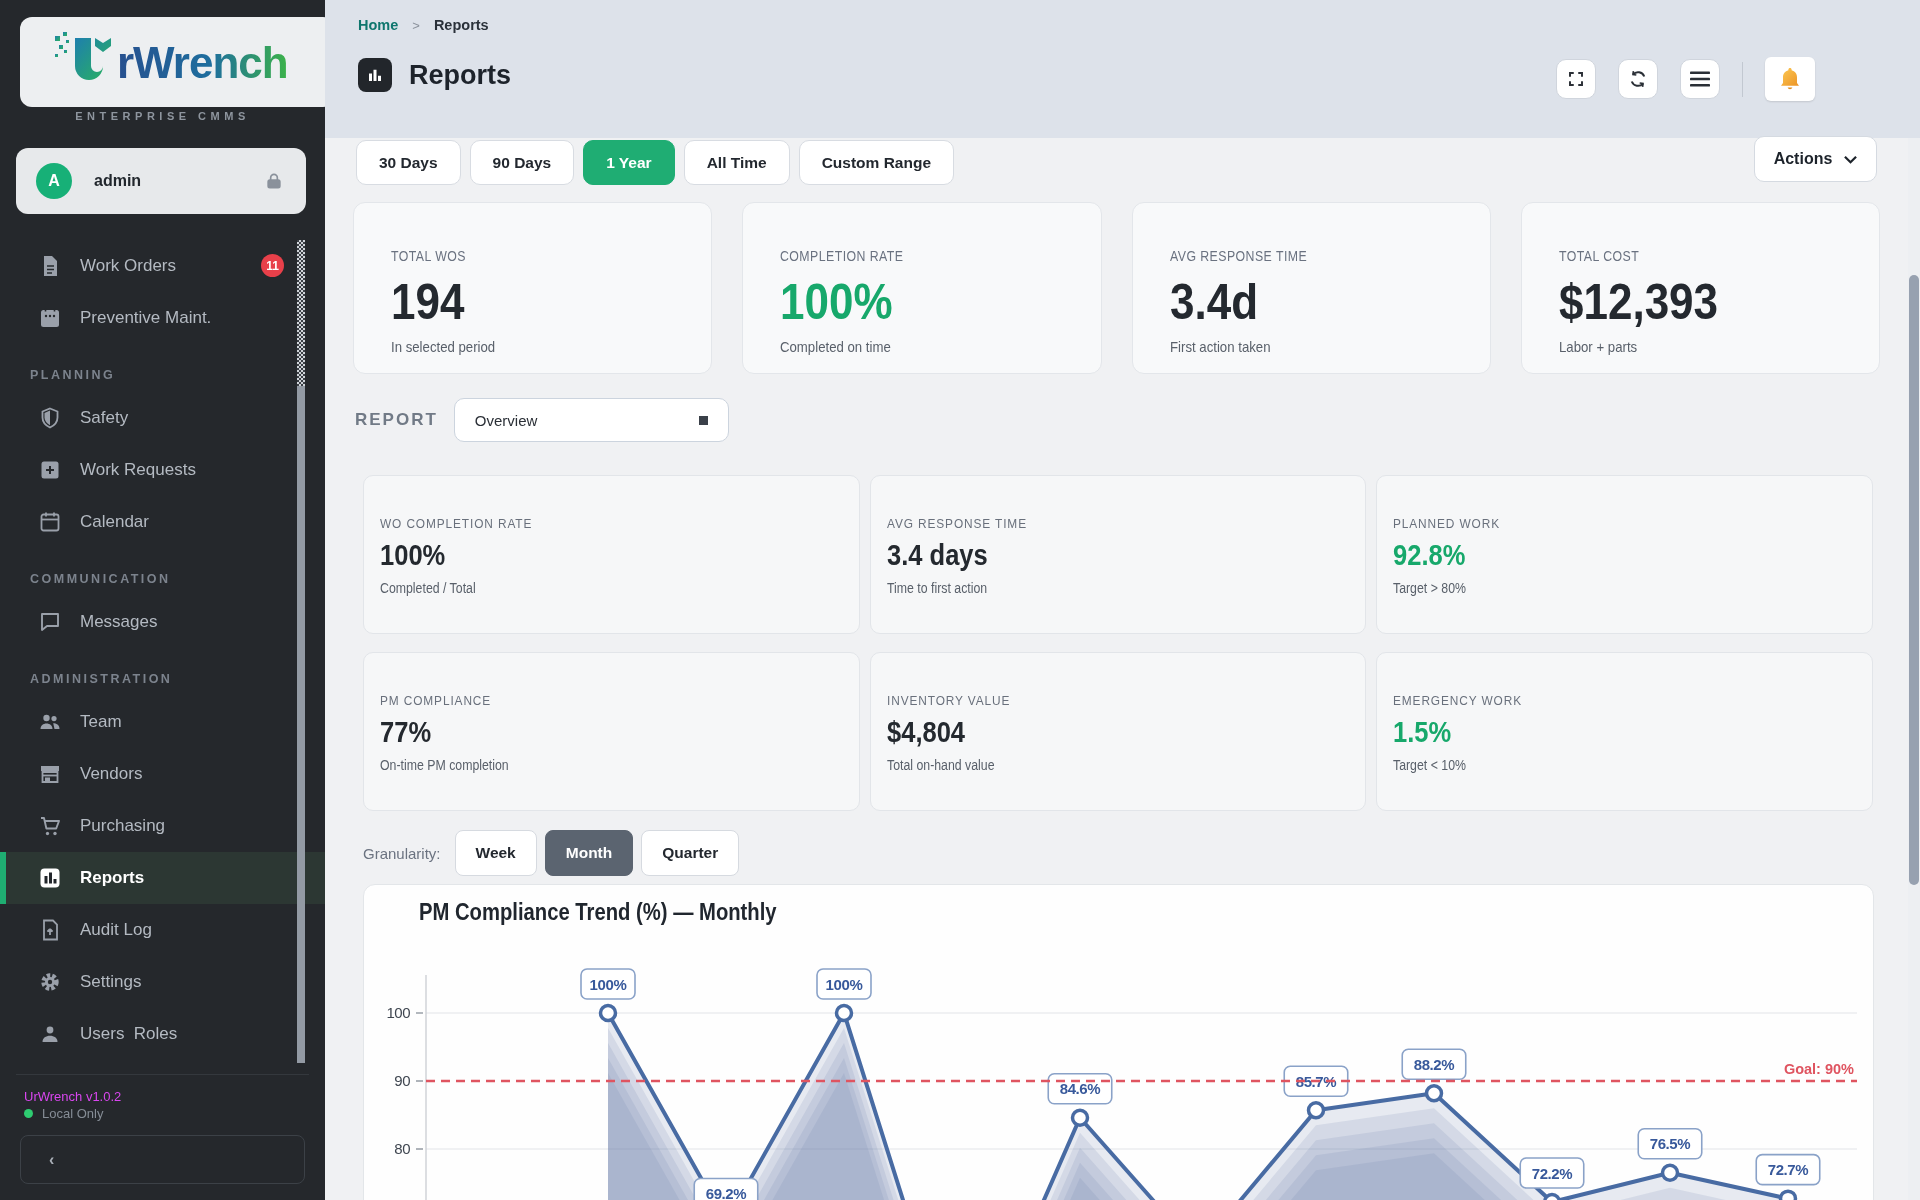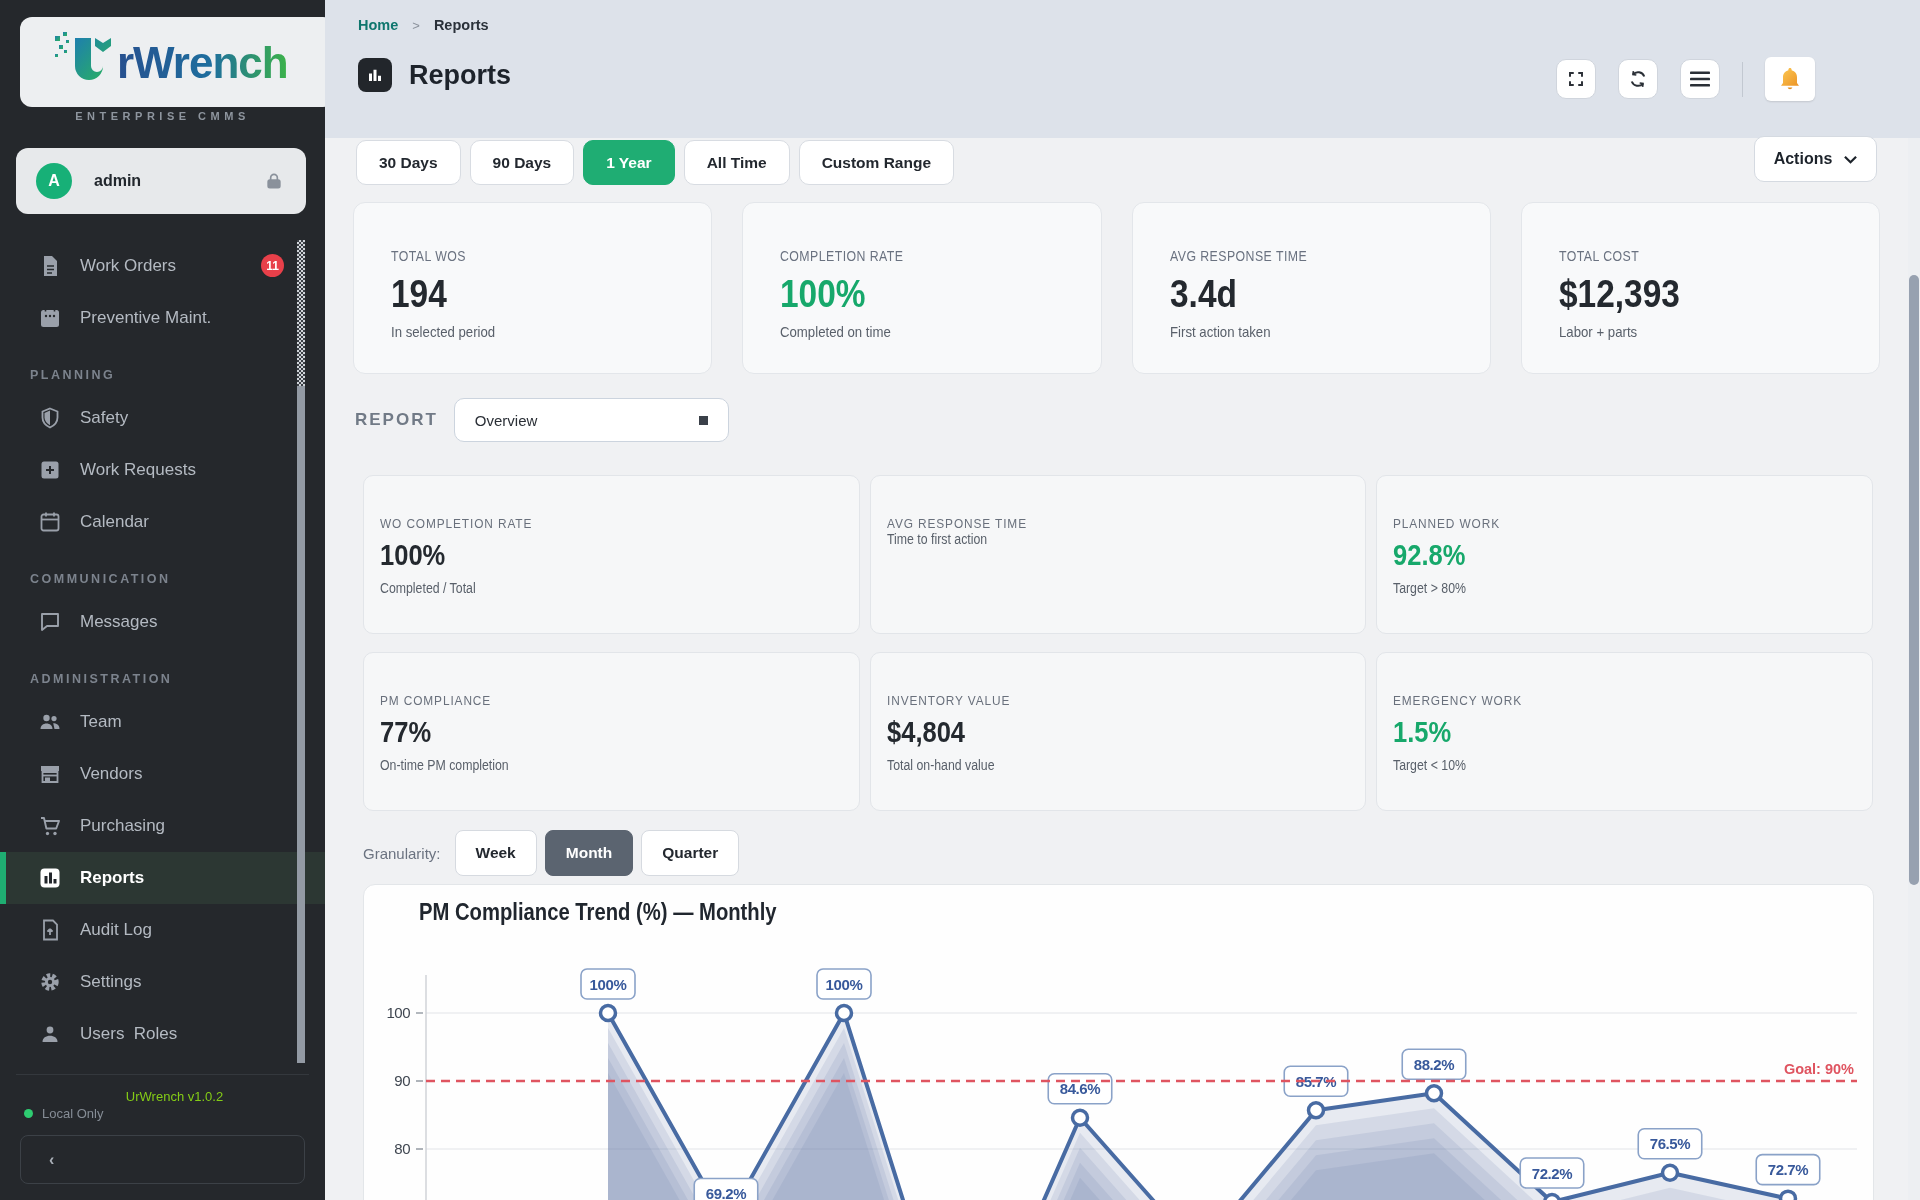--- a/index.html
+++ b/index.html
@@ -29,21 +29,21 @@
   .nav-item.active::before { content:""; position:absolute; left:0; top:0; bottom:0; width:6px; background:#1fae72; }
   .badge { position:absolute; left:261px; top:14px; min-width:23px; height:23px; border-radius:12px;
            background:#e8404a; color:#fff; font-size:12px; font-weight:bold;
            display:flex; align-items:center; justify-content:center; padding:0 4px; }
   .side-scroll { position:absolute; left:297px; top:240px; width:8px; height:823px; }
   .side-scroll .dots { position:absolute; left:0; top:0; width:8px; height:146px;
       background:repeating-conic-gradient(#cfd3d8 0 25%, #3a3e44 0 50%) 0 0 / 4px 4px; }
   .side-scroll .thumb { position:absolute; left:0; top:146px; width:8px; height:677px; background:#939aa4; }
   .side-foot { position:absolute; left:0; bottom:0; width:325px; }
   .side-div { border-top:1px solid #34383d; margin:0 16px 12px; }
-  .version { margin-left:24px; font-size:13px; color:#84cc16; line-height:19px;text-align:center; }
+  .version { margin-left:24px; font-size:13px; color:#d946ef; line-height:19px; }
   .local { margin-left:24px; font-size:13px; color:#868d96; display:flex; align-items:center; gap:9px; }
   .dot { width:9px; height:9px; border-radius:50%; background:#2ecc71; }
   .collapse-btn { margin:14px 20px 16px; height:49px; border:1px solid #3c4147; border-radius:8px;
                   display:flex; align-items:center; color:#aab0b8; font-size:16px; cursor:pointer; }
   .collapse-btn span { margin-left:28px; font-weight:bold; }
 
   
   #main { position:absolute; left:325px; top:0; width:1595px; height:1200px; }
   #topbar { position:absolute; left:0; top:0; width:100%; height:138px; background:#dde2ea; }
   .crumbs { position:absolute; left:33px; top:17px; font-size:14.5px; display:flex; gap:14px; align-items:center; }
@@ -66,21 +66,21 @@
               font-family:inherit; }
   .pill-btn.green { background:#1fad73; border-color:#1fad73; color:#fff; }
   #filters { position:absolute; left:31px; top:140px; display:flex; gap:9px; }
   #actions { position:absolute; right:43px; top:136px; height:46px; width:123px; background:#fff;
              border:1px solid #d5dae1; border-radius:10px; display:flex; align-items:center;
              justify-content:center; gap:12px; font-size:16px; font-weight:bold; color:#1d232b; cursor:pointer; }
 
   #kpis { position:absolute; left:28px; right:40px; top:202px; height:172px; display:flex; gap:30px; }
   .kpi { flex:1; background:#f8f9fa; border:1px solid #e3e6ea; border-radius:12px; padding:45px 0 0 37px; }
   .kpi .lab { font-size:14px; letter-spacing:.5px; color:#6a7280; }
-  .kpi .val { font-size:38px; font-weight:800; color:#24292f; margin:9px 0 7px; }
+  .kpi .val { font-size:50px; font-weight:800; color:#24292f; margin:9px 0 7px; }
   .kpi .val.green, .mcard .val.green { color:#17a86b; }
   .kpi .sub { font-size:15px; color:#59606a; }
 
   #report-row { position:absolute; left:30px; top:398px; display:flex; align-items:center; }
   .report-lab { font-size:17px; font-weight:bold; letter-spacing:2px; color:#717a86; margin-right:16px; }
   .select { width:275px; height:44px; background:#fff; border:1px solid #ccd4de; border-radius:10px;
             display:flex; align-items:center; padding:0 20px; font-size:15px; color:#2a2f36; cursor:pointer; }
   .select .sq { margin-left:auto; width:9px; height:9px; background:#3a4049; }
 
   #metrics { position:absolute; left:38px; right:46px; top:475px; display:flex; flex-wrap:wrap; gap:18px 10px; }
@@ -343,20 +343,21 @@
   </div>
 
   <div id="metrics">
       <div class="mcard">
         <div class="lab"><span class="cond">WO COMPLETION RATE</span></div>
         <div class="val"><span class="cond">100%</span></div>
         <div class="sub"><span class="cond">Completed / Total</span></div>
       </div>
       <div class="mcard">
         <div class="lab"><span class="cond">AVG RESPONSE TIME</span></div>
+        <div class="val"><span class="cond">3.4 days</span></div>
         <div class="sub"><span class="cond">Time to first action</span></div>
       </div>
       <div class="mcard">
         <div class="lab"><span class="cond">PLANNED WORK</span></div>
         <div class="val green"><span class="cond">92.8%</span></div>
         <div class="sub"><span class="cond">Target &gt; 80%</span></div>
       </div>
       <div class="mcard">
         <div class="lab"><span class="cond">PM COMPLIANCE</span></div>
         <div class="val"><span class="cond">77%</span></div>

